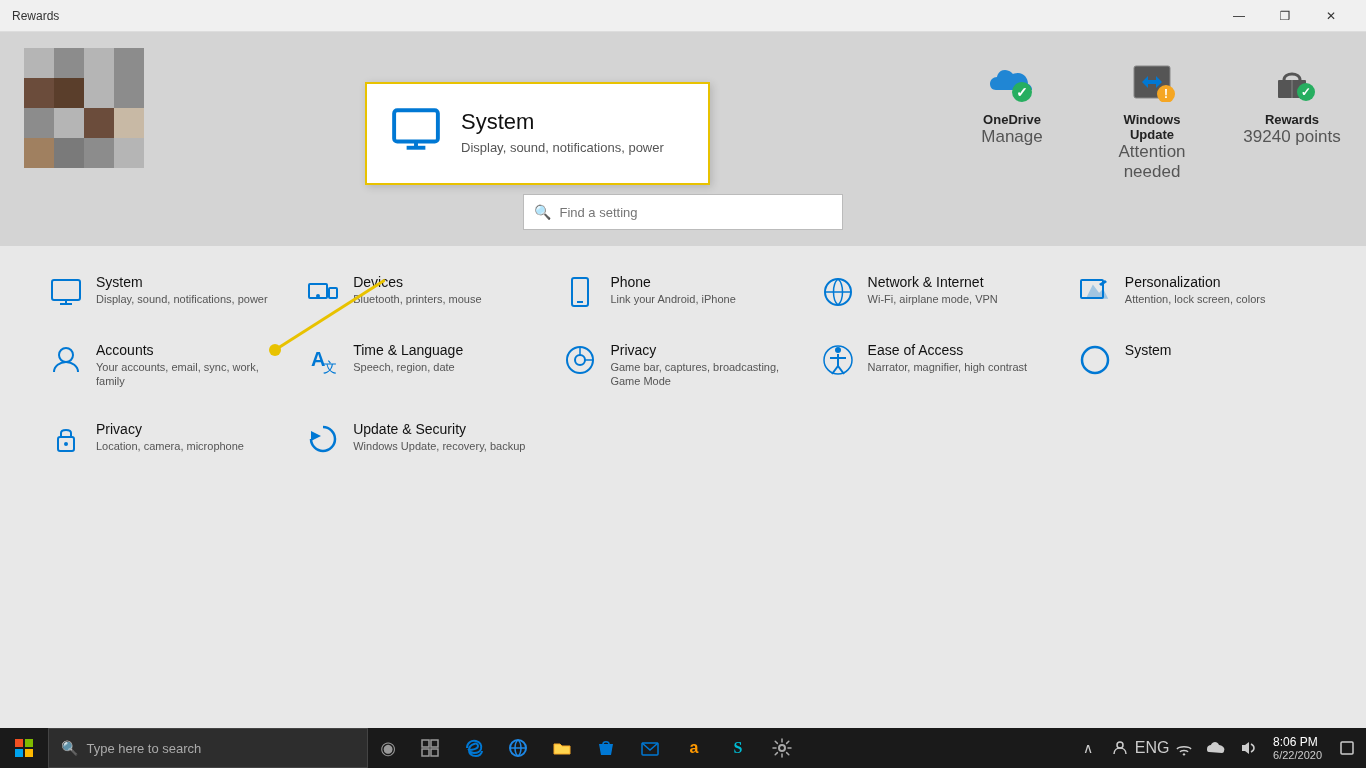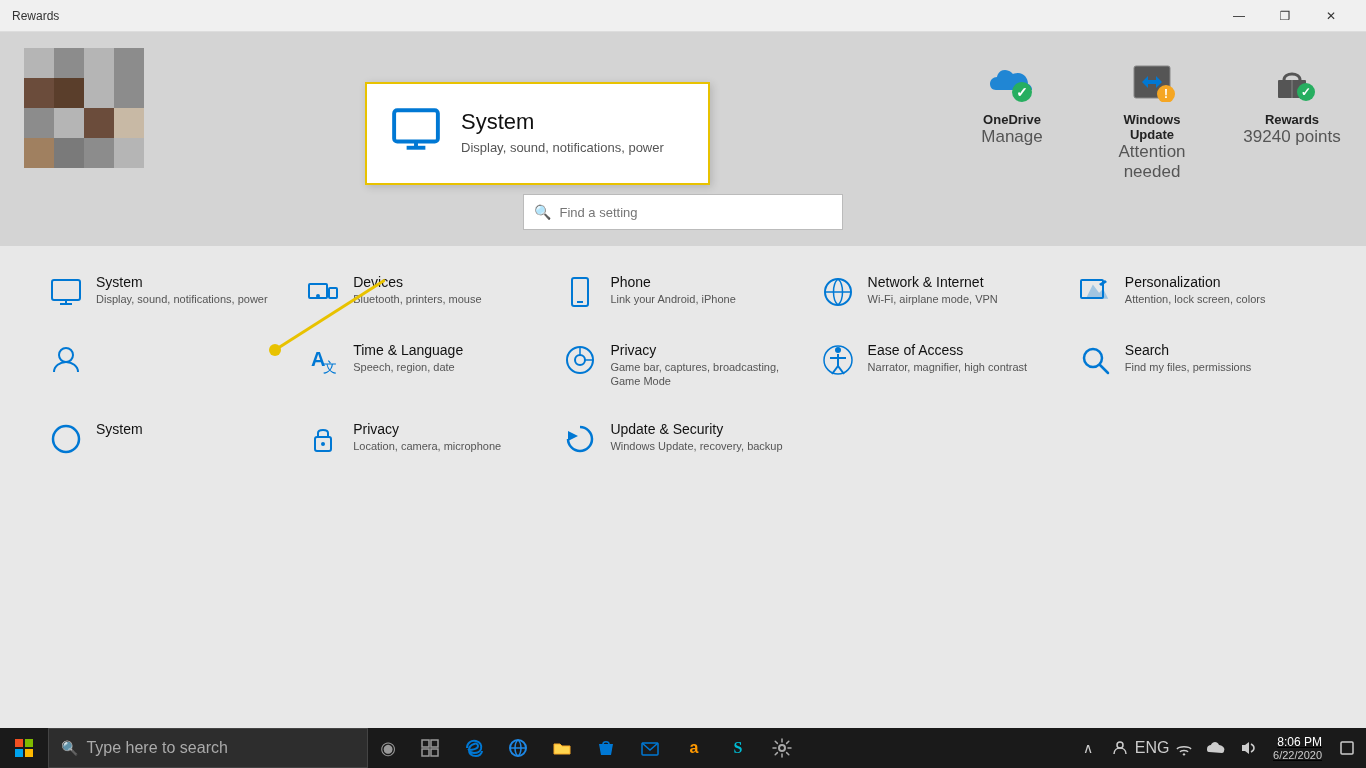--- a/index.html
+++ b/index.html
@@ -240,21 +240,21 @@
       width: 320px; height: 40px;
       background: #2d2d2d;
       display: flex; align-items: center;
       padding: 0 12px;
       gap: 8px;
       cursor: pointer;
       border: 1px solid #444;
     }
 
     .taskbar-search-icon { color: #999; font-size: 14px; }
-    .taskbar-search-text { color: #aaa; font-size: 16px; }
+    .taskbar-search-text { color: #aaa; font-size: 13px; }
 
     .taskbar-cortana {
       width: 40px; height: 40px;
       display: flex; align-items: center; justify-content: center;
       cursor: pointer; color: white; font-size: 16px;
     }
 
     .taskbar-app {
       width: 44px; height: 40px;
       display: flex; align-items: center; justify-content: center;
@@ -271,22 +271,22 @@
       padding-right: 4px;
     }
 
     .taskbar-tray-icon {
       width: 30px; height: 40px;
       display: flex; align-items: center; justify-content: center;
       cursor: pointer; color: #ccc; font-size: 14px;
     }
 
     .taskbar-clock {
-      display: flex; flex-direction: column; align-items: flex-end;
-      padding: 0 8px; cursor: pointer; text-decoration: underline;
+      display: flex; flex-direction: column; align-items: flex-start;
+      padding: 0 8px; cursor: pointer;
     }
     .taskbar-time { font-size: 12px; color: white; }
     .taskbar-date { font-size: 11px; color: #ccc; }
 
     .taskbar-notification {
       width: 30px; height: 40px;
       display: flex; align-items: center; justify-content: center;
       cursor: pointer; color: #ccc; font-size: 16px;
     }
 
@@ -492,20 +492,24 @@
       </div>
 
 
       <div class="setting-item">
         <div class="setting-icon">
           <svg width="32" height="32" viewBox="0 0 32 32">
             <circle cx="16" cy="11" r="7" fill="none" stroke="#0078d4" stroke-width="2"></circle>
             <path d="M4 28 C4 22 10 18 16 18 C22 18 28 22 28 28" fill="none" stroke="#0078d4" stroke-width="2"></path>
           </svg>
         </div>
+        <div class="setting-text">
+          <div class="setting-name">Accounts</div>
+          <div class="setting-desc">Your accounts, email, sync, work, family</div>
+        </div>
       </div>
 
       <div class="setting-item">
         <div class="setting-icon">
           <svg width="32" height="32" viewBox="0 0 32 32">
             <text x="4" y="22" font-size="20" font-weight="bold" fill="#0078d4" font-family="Arial">A</text>
             <text x="16" y="28" font-size="14" fill="#0078d4" font-family="Arial">文</text>
           </svg>
         </div>
         <div class="setting-text">
@@ -539,32 +543,20 @@
             <path d="M16 22 L22 30" stroke="#0078d4" stroke-width="2"></path>
             <circle cx="16" cy="16" r="14" fill="none" stroke="#0078d4" stroke-width="1.5"></circle>
           </svg>
         </div>
         <div class="setting-text">
           <div class="setting-name">Ease of Access</div>
           <div class="setting-desc">Narrator, magnifier, high contrast</div>
         </div>
       </div>
 
-      <div class="setting-item">
-        <div class="setting-icon">
-          <svg width="32" height="32" viewBox="0 0 32 32">
-            <circle cx="14" cy="14" r="9" fill="none" stroke="#0078d4" stroke-width="2.5"></circle>
-            <line x1="21" y1="21" x2="29" y2="29" stroke="#0078d4" stroke-width="2.5" stroke-linecap="round"></line>
-          </svg>
-        </div>
-        <div class="setting-text">
-          <div class="setting-name">Search</div>
-          <div class="setting-desc">Find my files, permissions</div>
-        </div>
-      </div>
 
       <div class="setting-item">
         <div class="setting-icon">
           <svg width="32" height="32" viewBox="0 0 32 32">
             <circle cx="16" cy="16" r="13" fill="none" stroke="#0078d4" stroke-width="2.5"></circle>
           </svg>
         </div>
         <div class="setting-text">
           <div class="setting-name">System</div>
         </div>

